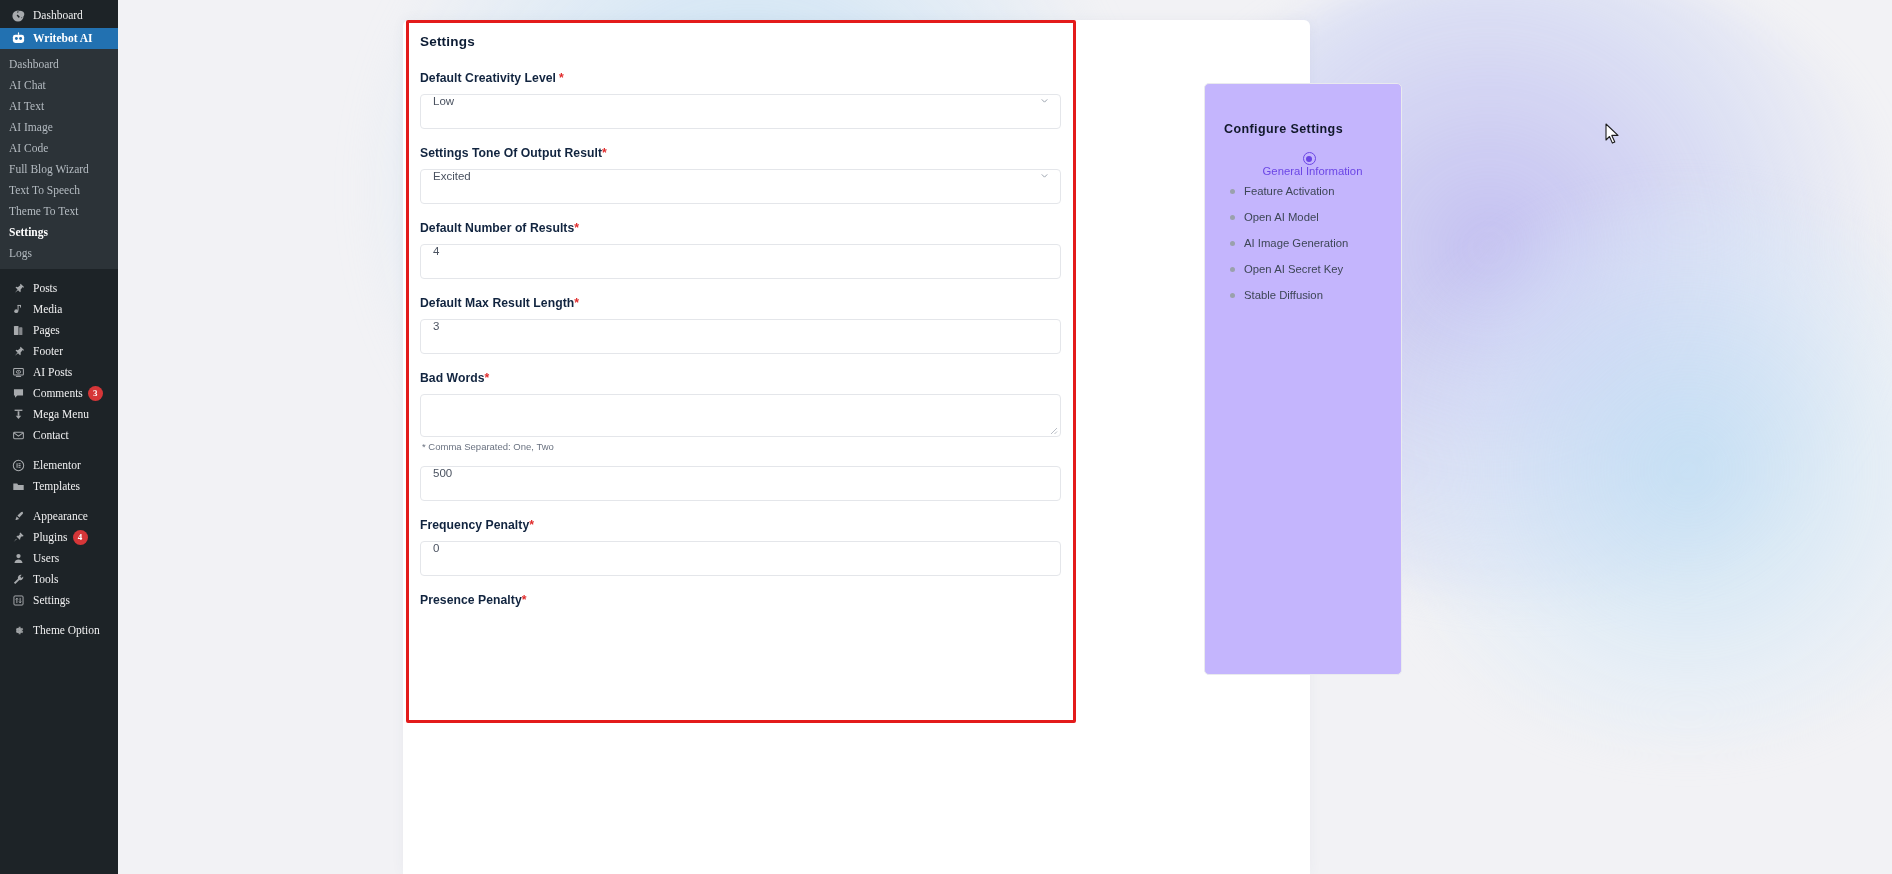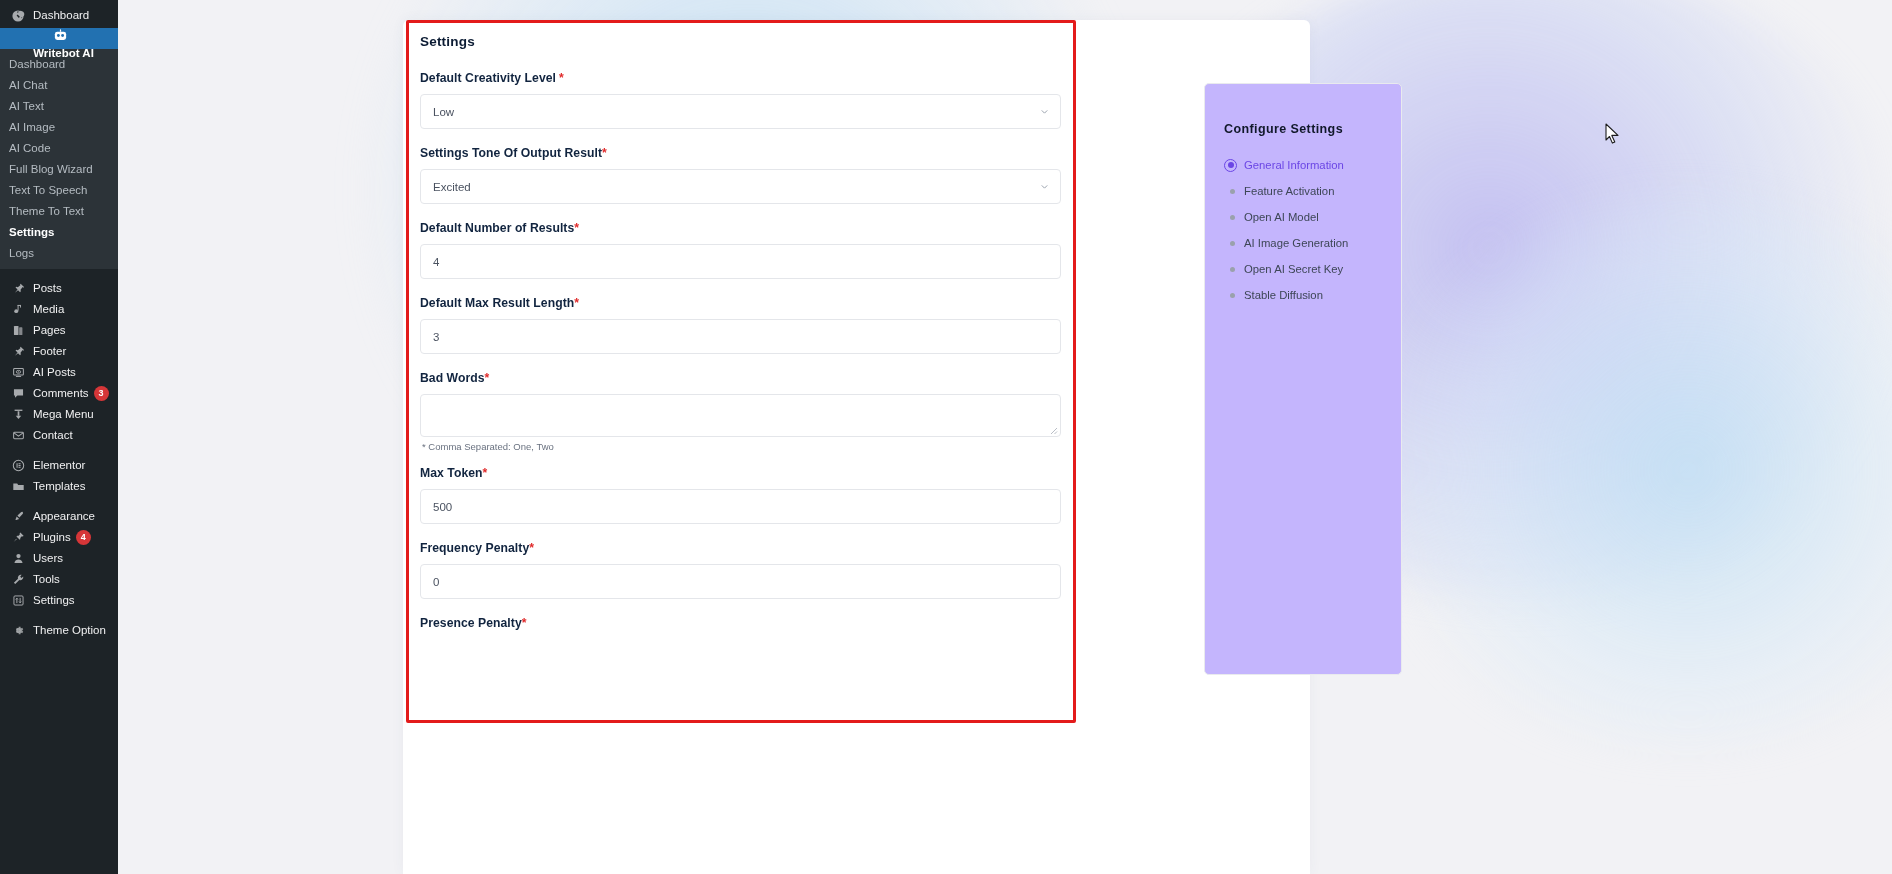--- a/index.html
+++ b/index.html
@@ -14,40 +14,41 @@
 
   
   .wp-sidebar {
     width: 118px; min-width: 118px; height: 874px;
     background: #1d2327;
     color: #f0f0f1;
     font-size: 11.5px;
     padding-top: 0;
     position: relative;
     overflow: hidden;
+    font-family: Liberation Serif, serif;
   }
   .wp-item {
     display: flex; align-items: center;
     height: 21px;
     padding: 0 0 0 9px;
     color: #f0f0f1;
     line-height: 21px;
     white-space: nowrap;
     position: relative;
   }
   .wp-item.top { height: 25px; line-height: 25px; margin-top: 3px; }
   .wp-item .ico {
     width: 18px; min-width: 18px; height: 18px;
     display: inline-flex; align-items: center; justify-content: center;
     margin-right: 6px; color: #a7aaad;
     font-size: 13px;
   }
   .wp-item .ico svg { display:block; }
   .wp-item.current {
-    background: #2271b1; color: #fff; font-weight: 600; flex-direction: column;
+    background: #2271b1; color: #fff; font-weight: 600;
   }
   .wp-item.current .ico { color: #fff; }
   .wp-item.current::after {
     content: ""; position: absolute; right: -8px; top: 50%;
     transform: translateY(-50%);
     border: 8px solid transparent; border-left-color: #2271b1;
   }
   .wp-sub {
     background: #2c3338; padding: 4px 0 6px 0;
   }
@@ -124,21 +125,21 @@
   .field-label {
     font-size: 12.2px; font-weight: 700; color: #11243f;
     margin-bottom: 9px; display: block; letter-spacing: .05px;
   }
   .req { color: #e02b2b; font-weight: 700; }
   .req.sp { margin-left: 3px; }
   .control {
     width: 641px; height: 35px;
     border: 1px solid #e4e6ea; border-radius: 4px;
     background: #fff;
-    display: flex; align-items: center;
+    display: flex; align-items: flex-start;
     padding: 0 12px;
     font-size: 11.5px; color: #4a5260;
     position: relative;
     margin-bottom: 17px;
   }
   .control.select { justify-content: space-between; padding-right: 10px; }
   .chev { color: #9aa2ad; display: flex; align-items: center; }
   textarea.control, .textarea {
     height: 43px; align-items: flex-start; padding-top: 8px;
     resize: none; font-family: "Liberation Sans", sans-serif;
@@ -169,21 +170,21 @@
   }
   .side-item {
     display: flex; align-items: center;
     height: 26px; font-size: 11.3px; color: #3d4656;
     margin-bottom: 0;
   }
   .side-item .dot {
     width: 5px; height: 5px; border-radius: 50%;
     background: #9aa1ac; margin: 0 9px 0 6px; flex: none;
   }
-  .side-item.active { color: #6b46e5; }
+  .side-item.active { color: #6b46e5; flex-direction: column; }
   .side-item.active .radio {
     width: 13px; height: 13px; border-radius: 50%;
     border: 1.6px solid #6b46e5;
     margin: 0 7px 0 0; flex: none;
     display: flex; align-items: center; justify-content: center;
   }
   .side-item.active .radio i {
     width: 6px; height: 6px; border-radius: 50%;
     background: #6b46e5; display: block;
   }
@@ -460,23 +461,20 @@
           <span class="resize-grip">
             <svg width="9" height="9" viewBox="0 0 9 9" stroke="#b9bec6" stroke-width="1">
                 <path d="M8 2L2 8M8 5.5L5.5 8"></path>
               </svg>
           </span>
         </div>
         <div class="help-text">* Comma Separated: One, Two</div>
       </div>
 
       <div class="field">
-        <label class="field-label">
-          <span>Max Token</span><span class="req">*</span>
-        </label>
         <div class="control">
           <span>500</span>
         </div>
       </div>
 
       <div class="field">
         <label class="field-label">
           <span>Frequency Penalty</span><span class="req">*</span>
         </label>
         <div class="control">

